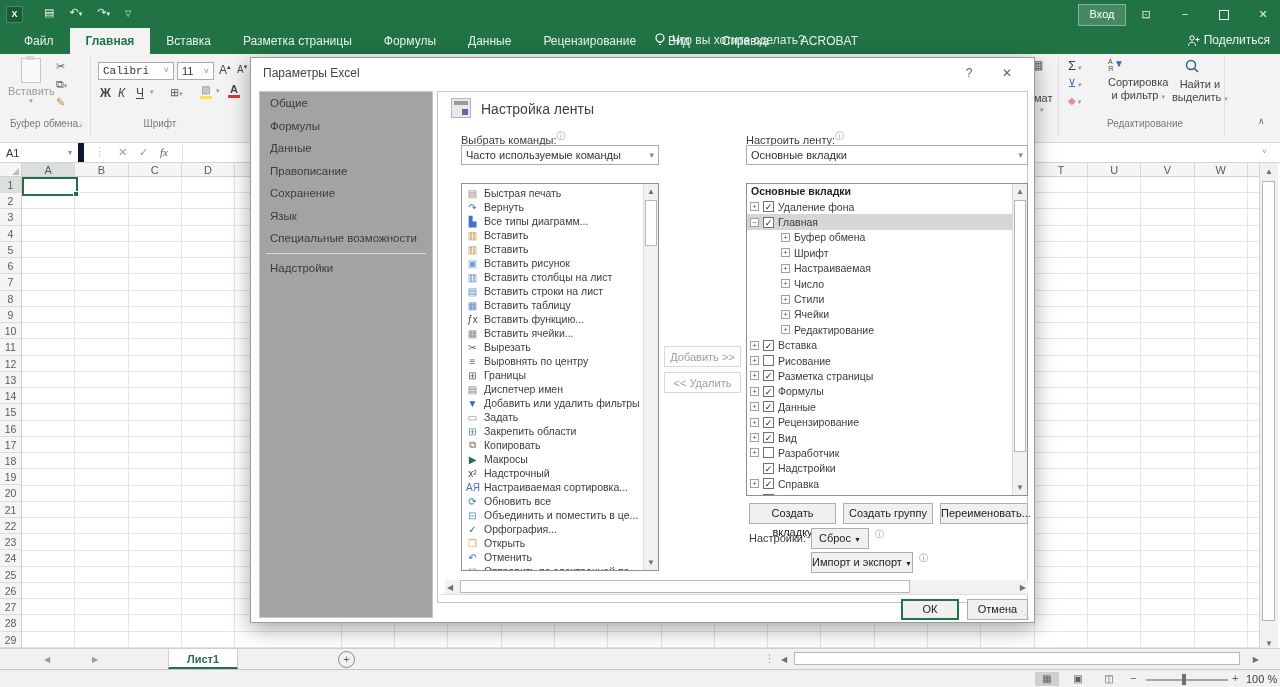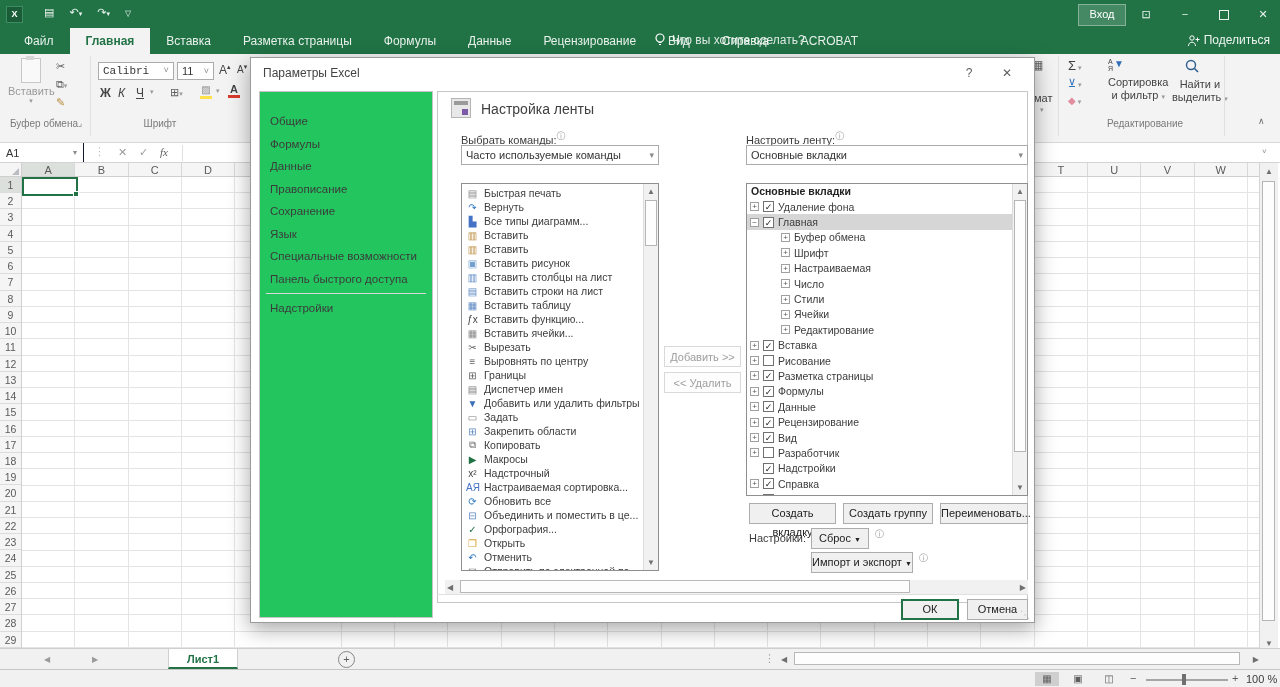--- a/index.html
+++ b/index.html
@@ -33,21 +33,21 @@
   .combo{background:#fff;border:1px solid #ababab;display:flex;align-items:center;justify-content:space-between;
          padding:0 4px;font-size:11px;color:#333;box-sizing:border-box;}
   .combo .arr{color:#8a8a8a;font-size:9px;}
   .fmtbtn{font-size:12px;color:#444;}
   .chbar{display:inline-flex;flex-direction:column;align-items:center;line-height:10px;}
   .chbar .bar{width:12px;height:3px;margin-top:1px;}
   .icongray{color:#5f5f5f;}
   .twoline{font-size:11px;color:#444;text-align:center;line-height:13px;}
   
   .fbar{left:0;top:143px;width:1280px;height:20px;background:#fff;border-bottom:1px solid #d4d4d4;box-sizing:border-box;}
-  .namebox{left:0;top:143px;width:84px;height:19px;border-right:1px solid #0f172a;display:flex;align-items:center;
+  .namebox{left:0;top:143px;width:84px;height:19px;border-right:6px solid #0f172a;display:flex;align-items:center;
            justify-content:space-between;padding:0 6px;box-sizing:border-box;background:#fff;}
   .fxi{font-family:"Liberation Serif",serif;font-style:italic;color:#5f5f5f;}
   
   .colheadbar{left:0;top:163px;width:1259px;height:14px;background:#f5f5f5;border-bottom:1px solid #cfcfcf;box-sizing:border-box;}
   .colh{position:absolute;top:0;width:53.3px;height:13px;text-align:center;font-size:11px;color:#5a5a5a;
         border-right:1px solid #d8d8d8;box-sizing:border-box;line-height:14px;}
   .colh.selhd,.rowh.selhd{background:#dbe0dc;}
   .corner{left:0;top:163px;width:22px;height:14px;border-right:1px solid #cfcfcf;box-sizing:border-box;}
   .corner::after{content:"";position:absolute;right:2px;bottom:2px;border-left:7px solid transparent;border-bottom:7px solid #b9bdc1;}
   .rowheads{left:0;top:177px;width:22px;height:471px;background:#f5f5f5;border-right:1px solid #cfcfcf;box-sizing:border-box;
@@ -72,22 +72,22 @@
   .statusbar{left:0;top:669px;width:1280px;height:18px;background:#f1f1f1;border-top:1px solid #c6c6c6;box-sizing:border-box;}
   .viewicon{top:2px;width:24px;height:14px;text-align:center;line-height:14px;color:#5f5f5f;font-size:10px;}
   .viewicon.active{background:#cfcfcf;}
   .zoomtrack{top:9px;width:82px;height:2px;background:#a6a6a6;}
   .zoomthumb{top:4px;width:4px;height:11px;background:#6f6f6f;}
   
   .dialog{left:250px;top:57px;width:785px;height:566px;background:#fff;border:1px solid #9b9b9b;
           box-shadow:0 6px 20px rgba(0,0,0,.35);box-sizing:border-box;}
   .dtitle{left:12px;top:8px;font-size:12px;color:#444;}
   .dctl{top:6px;width:24px;height:18px;text-align:center;line-height:18px;color:#5f5f5f;font-size:12px;}
-  .sidebox{left:8px;top:33px;width:174px;height:527px;border:1px solid #c6c6c6;box-sizing:border-box;background:#22c55e;
-           padding-top:18px;}
+  .sidebox{left:8px;top:33px;width:174px;height:527px;border:1px solid #c6c6c6;box-sizing:border-box;background:#a3a3a3;
+           padding-top:0;}
   .snav{height:22.5px;line-height:22.5px;padding-left:10px;font-size:11.5px;color:#3c3c3c;box-sizing:border-box;}
   .snav.sel{background:#d4d4d4;border:1px dotted #7a7a7a;}
   .sdiv{height:1px;background:#d9d9d9;margin:3px 6px;}
   .mainbox{left:186px;top:33px;width:591px;height:512px;border:1px solid #c6c6c6;box-sizing:border-box;}
   .hdricon{left:200px;top:40px;width:20px;height:20px;background:#e8e8e8;border:1px solid #b5b5b5;box-sizing:border-box;}
   .hdricon::before{content:"";position:absolute;left:2px;top:2px;right:2px;height:4px;background:#9a9a9a;}
   .hdricon::after{content:"";position:absolute;right:2px;bottom:2px;width:6px;height:6px;background:#7c5aa8;}
   .dhead{left:230px;top:43px;font-size:14px;color:#404040;}
   .dlabel{font-size:11px;color:#3c3c3c;}
   .info{color:#9a9a9a;font-size:9px;vertical-align:super;}
@@ -298,21 +298,20 @@
   <div class="abs dctl" style="left:744px;">✕</div>
 
   <div class="abs sidebox">
       <div class="snav">Общие</div>
       <div class="snav">Формулы</div>
       <div class="snav">Данные</div>
       <div class="snav">Правописание</div>
       <div class="snav">Сохранение</div>
       <div class="snav">Язык</div>
       <div class="snav">Специальные возможности</div>
-      <div class="snav">Панель быстрого доступа</div>
       <div class="sdiv"></div>
       <div class="snav">Надстройки</div>
     </div>
 
   <div class="abs mainbox"></div>
   <div class="abs hdricon"></div>
   <div class="abs dhead">Настройка ленты</div>
 
   <div class="abs dlabel" style="left:210px;top:72px;">
     <span>Выбрать команды:</span><span class="info">ⓘ</span>

